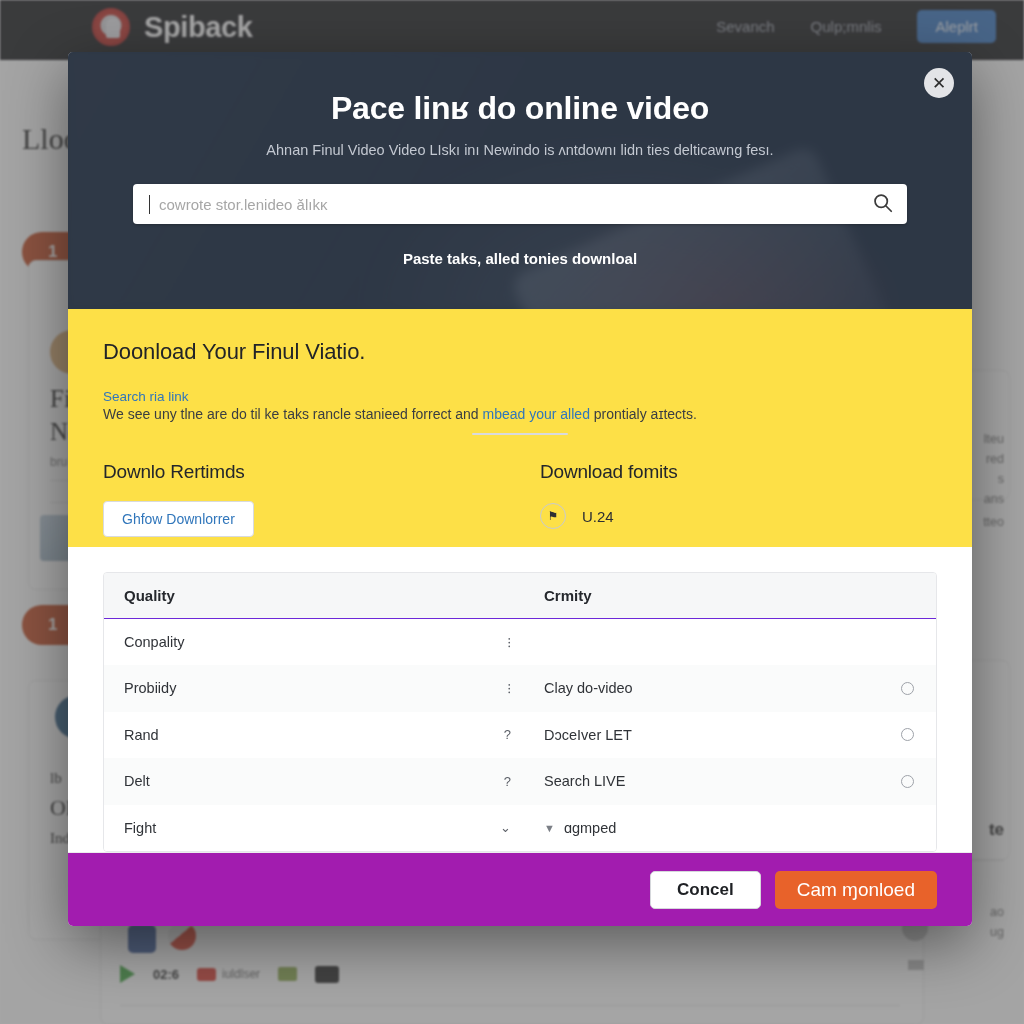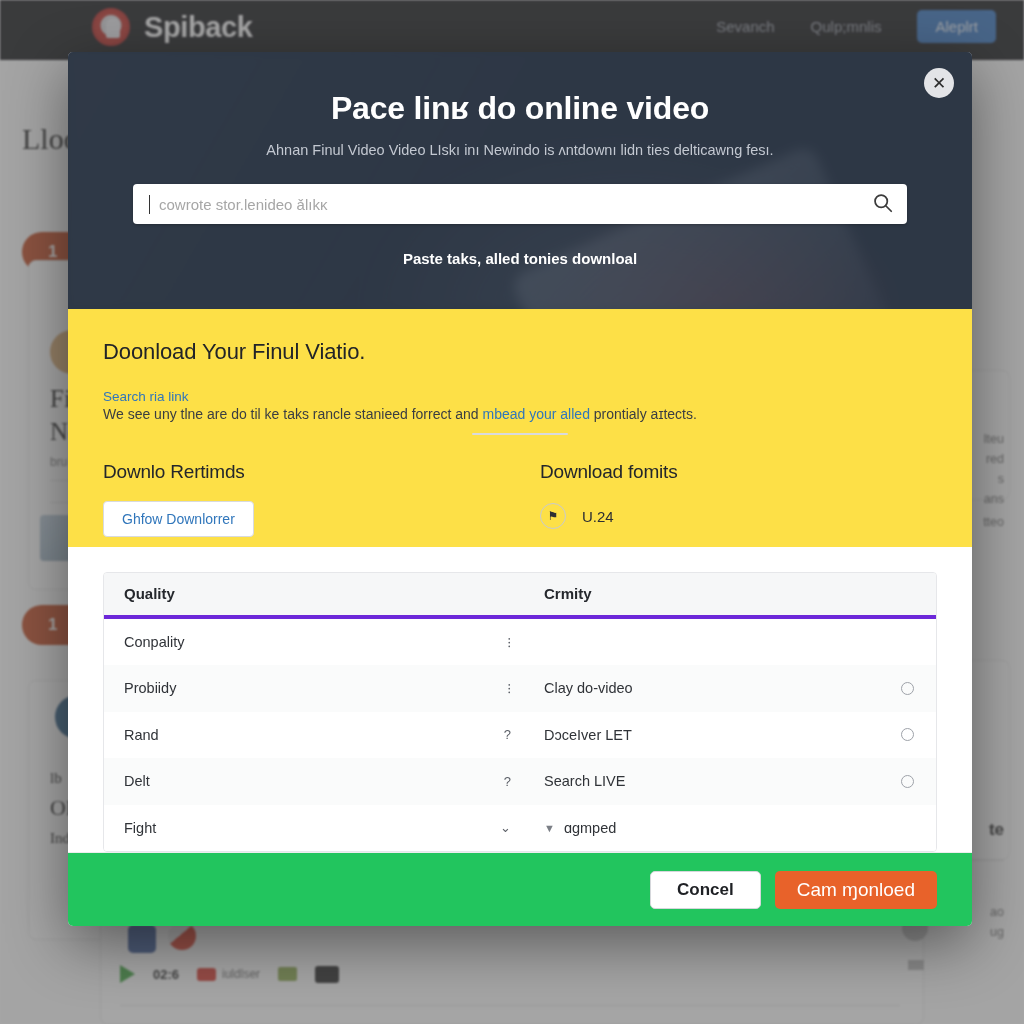--- a/index.html
+++ b/index.html
@@ -217,21 +217,21 @@
   .fmt-label { font-size: 15px; color: #2c2e33; }
 
   
   .tbl {
     margin: 25px 35px 0 35px;
     border: 1px solid #e6e7ea; border-radius: 4px;
     overflow: hidden;
   }
   .tbl-head {
     display: flex; background: #f6f7f8; height: 46px; align-items: center;
-    border-bottom: 4px solid #6d28d9;
+    border-bottom: 1px solid #6d28d9;
   }
   .th {
     font-size: 15px; font-weight: 700; color: #25282d;
   }
   .th.c1 { width: 425px; padding-left: 20px; }
   .th.c2 { flex: 1; padding-left: 15px; }
   .tr { display: flex; height: 46.5px; align-items: center; }
   .tr.alt { background: #fafbfb; }
   .cell1 {
     width: 425px; padding-left: 20px; padding-right: 18px;
@@ -247,21 +247,21 @@
   .cell-mark { font-size: 13px; color: #5c6068; }
   .radio {
     width: 13px; height: 13px; border-radius: 50%; border: 1.2px solid #9ea2a9;
   }
   .tr.last { background: #ffffff; }
   .tr.last .cell2 { justify-content: flex-start; gap: 0; }
   .caret-d { font-size: 11px; color: #7b7f86; margin-right: 9px; }
 
   
   .footer {
-    flex: none; height: 74px; background: #22c55e;
+    flex: none; height: 74px; background: #a21caf;
     border-top: 1px solid #eceded;
     display: flex; align-items: center; justify-content: flex-end;
     gap: 14px; padding-right: 35px;
   }
   .btn-cancel {
     height: 38px; padding: 0 26px; border: 1px solid #d5d7db; border-radius: 5px;
     background: #fff; color: #1e2024; font-size: 17px; font-weight: 700;
     cursor: pointer;
   }
   .btn-primary {

